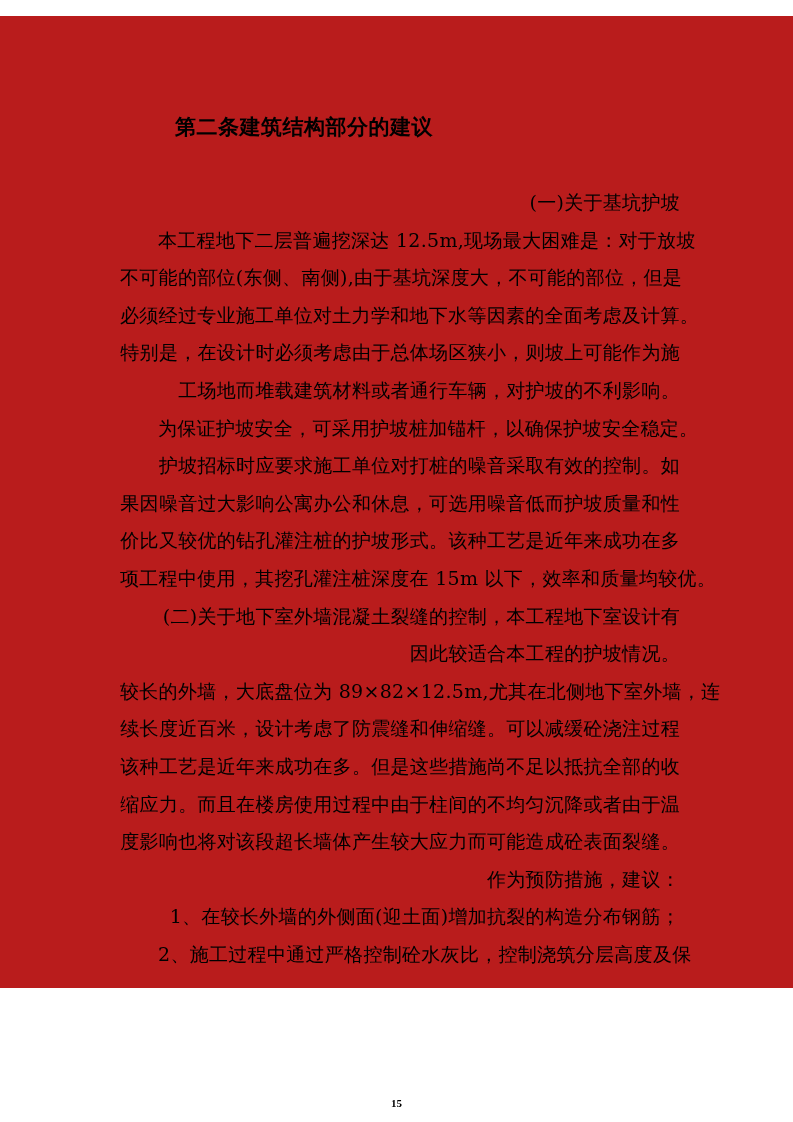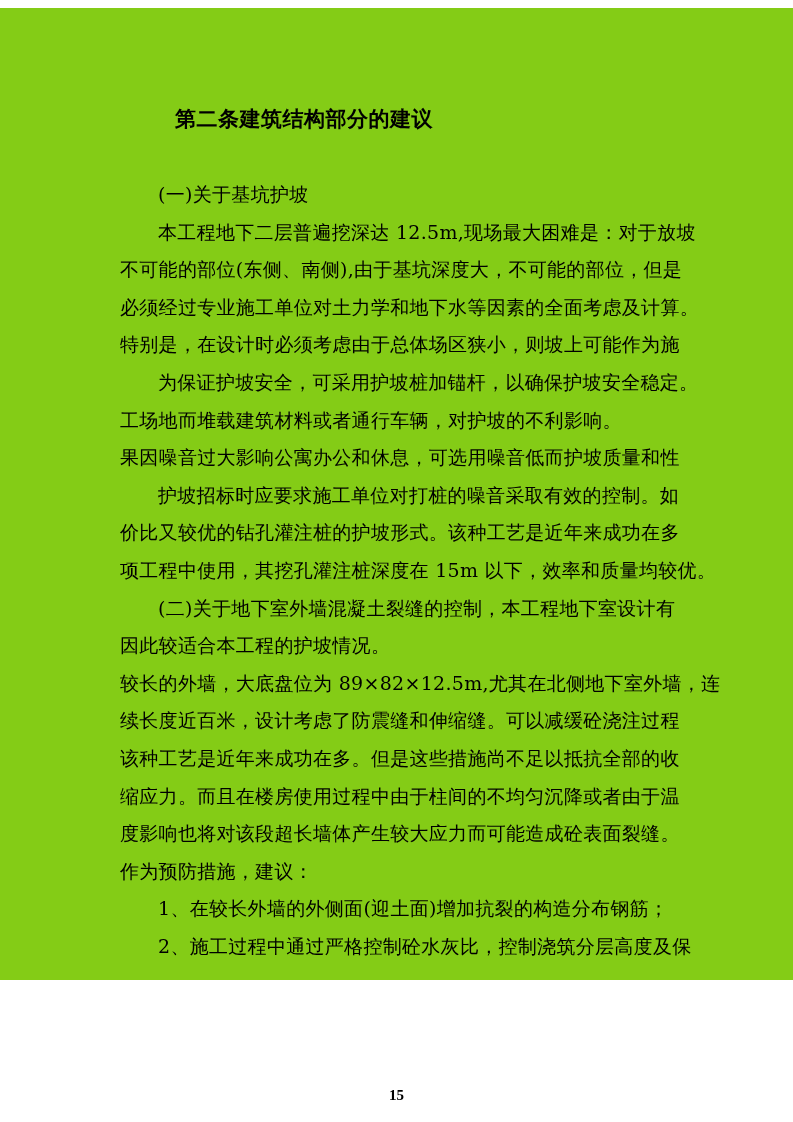--- a/index.html
+++ b/index.html
@@ -10,79 +10,80 @@
     body {
       width: 793px;
       height: 1122px;
       position: relative;
       overflow: hidden;
       font-family: "DejaVu Serif", "Liberation Serif", serif;
       color: #000000;
     }
     .page {
       position: absolute;
-      left: 0; top: 8px;
+      left: 0; top: 16px;
       width: 793px; height: 972px;
-      background: #84cc16;
+      background: #b91c1c;
     }
     .title {
       position: absolute;
       left: 175px;
       top: 96px;
       font-family: "DejaVu Sans", "Liberation Sans", sans-serif;
       font-weight: bold;
       font-size: 21px;
       line-height: 30px;
       letter-spacing: 0.5px;
       white-space: nowrap;
     }
     .body-text {
       position: absolute;
       left: 120px;
       top: 168px;
       width: 560px;
+      text-align: right;
     }
     .line {
       height: 37.6px;
       line-height: 37.6px;
       font-size: 19px;
       white-space: nowrap;
       letter-spacing: 0.3px;
     }
     .indent {
       padding-left: 38px;
     }
     .page-number {
       position: absolute;
       left: 0;
       width: 793px;
       top: 1080px;
       text-align: center;
       font-family: "Liberation Serif", serif;
-      font-size: 15px;
+      font-size: 11px;
       line-height: 14px;
       font-weight: bold;
     }
   </style>
 </head>
 <body>
 
 <div class="page">
   <div class="title">第二条建筑结构部分的建议</div>
 
   <div class="body-text">
     <div class="line indent">(一)关于基坑护坡</div>
     <div class="line indent">本工程地下二层普遍挖深达 12.5m,现场最大困难是：对于放坡</div>
     <div class="line">不可能的部位(东侧、南侧),由于基坑深度大，不可能的部位，但是</div>
     <div class="line">必须经过专业施工单位对土力学和地下水等因素的全面考虑及计算。</div>
     <div class="line">特别是，在设计时必须考虑由于总体场区狭小，则坡上可能作为施</div>
+    <div class="line">工场地而堆载建筑材料或者通行车辆，对护坡的不利影响。</div>
     <div class="line indent">为保证护坡安全，可采用护坡桩加锚杆，以确保护坡安全稳定。</div>
-    <div class="line">工场地而堆载建筑材料或者通行车辆，对护坡的不利影响。</div>
+    <div class="line indent">护坡招标时应要求施工单位对打桩的噪音采取有效的控制。如</div>
     <div class="line">果因噪音过大影响公寓办公和休息，可选用噪音低而护坡质量和性</div>
-    <div class="line indent">护坡招标时应要求施工单位对打桩的噪音采取有效的控制。如</div>
     <div class="line">价比又较优的钻孔灌注桩的护坡形式。该种工艺是近年来成功在多</div>
     <div class="line">项工程中使用，其挖孔灌注桩深度在 15m 以下，效率和质量均较优。</div>
     <div class="line indent">(二)关于地下室外墙混凝土裂缝的控制，本工程地下室设计有</div>
     <div class="line">因此较适合本工程的护坡情况。</div>
     <div class="line">较长的外墙，大底盘位为 89×82×12.5m,尤其在北侧地下室外墙，连</div>
     <div class="line">续长度近百米，设计考虑了防震缝和伸缩缝。可以减缓砼浇注过程</div>
     <div class="line">该种工艺是近年来成功在多。但是这些措施尚不足以抵抗全部的收</div>
     <div class="line">缩应力。而且在楼房使用过程中由于柱间的不均匀沉降或者由于温</div>
     <div class="line">度影响也将对该段超长墙体产生较大应力而可能造成砼表面裂缝。</div>
     <div class="line">作为预防措施，建议：</div>

